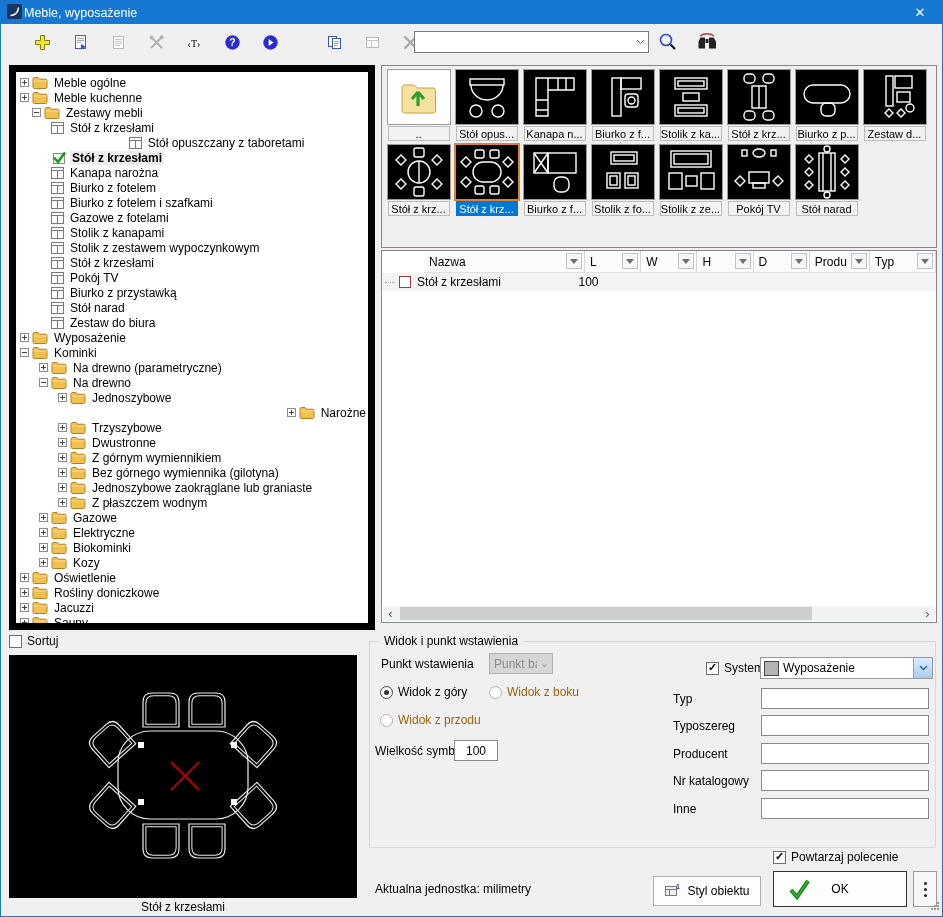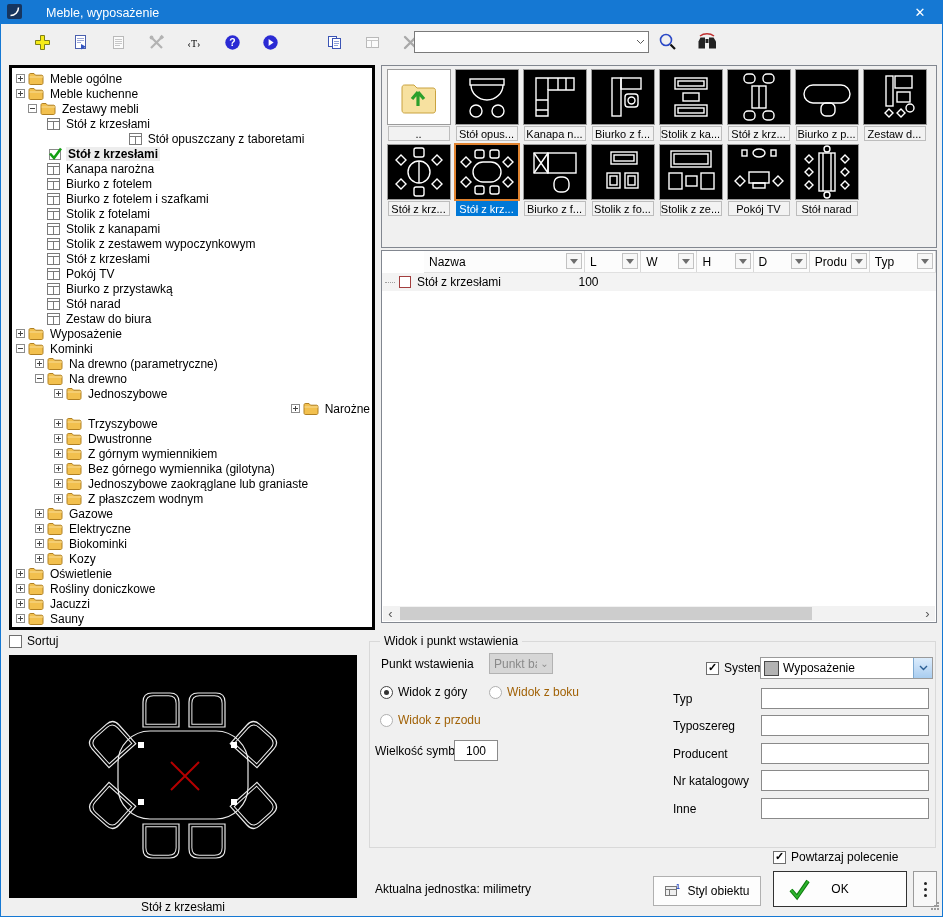--- a/index.html
+++ b/index.html
@@ -1,37 +1,37 @@
 <!DOCTYPE html>
 <html><head>
 <meta charset="utf-8">
 <style>
   html,body{margin:0;padding:0;background:#f0f0f0;}
   .dialog{position:relative;width:943px;height:917px;background:#f0f0f0;
     font-family:"Liberation Sans",sans-serif;font-size:12px;color:#000;
     box-sizing:border-box;border:1px solid #1578d3;overflow:hidden;}
   
   .titlebar{position:absolute;left:0;top:0;right:0;height:23px;background:#1578d3;
-    display:flex;align-items:center;padding-left:6px;gap:24px;}
+    display:flex;align-items:center;padding-left:6px;gap:2px;}
   .titlebar .title{color:#fff;font-size:12.5px;}
   .close{position:absolute;right:0;top:0;width:44px;height:23px;display:flex;
     align-items:center;justify-content:center;color:#fff;font-size:13px;cursor:default;}
   
   .toolbar{position:absolute;left:0;top:23px;right:0;height:38px;}
   .tb-icons{position:absolute;left:28px;top:5px;display:flex;align-items:center;}
   .tb-btn{width:26px;height:26px;display:flex;align-items:center;justify-content:center;margin-right:12px;}
   .tb-btn.gap{margin-left:26px;}
   .search-combo{position:absolute;left:413px;top:7px;width:235px;height:22px;background:#fff;
     border:1px solid #7a7a7a;display:flex;align-items:center;box-sizing:border-box;}
   .search-combo input{flex:1;border:none;outline:none;height:18px;font-family:inherit;font-size:12px;padding:0 4px;min-width:0;}
   .combo-arrow{width:16px;display:flex;align-items:center;justify-content:center;}
   .tb-loose{position:absolute;top:6px;width:24px;height:24px;display:flex;align-items:center;justify-content:center;}
   
   .tree-panel{position:absolute;left:8px;top:64px;width:366px;height:565px;background:#fff;
-    border:3px solid #000000;box-sizing:border-box;overflow:hidden;padding-top:3px;}
+    border:7px solid #000000;box-sizing:border-box;overflow:hidden;padding-top:3px;}
   .trw{display:flex;align-items:center;height:15px;white-space:nowrap;}
   .exp{width:9px;height:9px;margin-right:3px;flex:none;display:flex;}
   .exp.sp{visibility:hidden;}
   .tico{margin-right:4px;flex:none;display:flex;}
   .tlb{padding:0 2px;line-height:14px;}
   .tlb.sel{font-weight:bold;background:#ededed;}
   
   .thumbs-panel{position:absolute;left:380px;top:64px;width:556px;height:183px;
     border:1px solid #828790;box-sizing:border-box;background:#f0f0f0;
     display:flex;flex-wrap:wrap;align-content:flex-start;padding:3px 2px 0 3px;}
@@ -347,21 +347,21 @@
             <rect x="0.5" y="0.5" width="8" height="8" fill="#fff" stroke="#8c8c8c"></rect>
             <path d="M2 4.5h5M4.5 2v5" stroke="#444" fill="none"></path>
           </svg>
         </span>
         <span class="tico">
           <svg width="13" height="12" viewBox="0 0 13 12">
             <rect x="0.5" y="0.5" width="12" height="11" fill="#fff" stroke="#7a7a7a"></rect>
             <path d="M0.5 3.5h12M6.5 3.5v8" stroke="#7a7a7a" fill="none"></path>
           </svg>
         </span>
-        <span class="tlb">Stolik z fotelami</span>
+        <span class="tlb">Gazowe z fotelami</span>
       </div>
       <div class="trw" style="padding-left: 23px;">
         <span class="exp sp">
           <svg width="9" height="9" viewBox="0 0 9 9">
             <rect x="0.5" y="0.5" width="8" height="8" fill="#fff" stroke="#8c8c8c"></rect>
             <path d="M2 4.5h5M4.5 2v5" stroke="#444" fill="none"></path>
           </svg>
         </span>
         <span class="tico">
           <svg width="13" height="12" viewBox="0 0 13 12">

